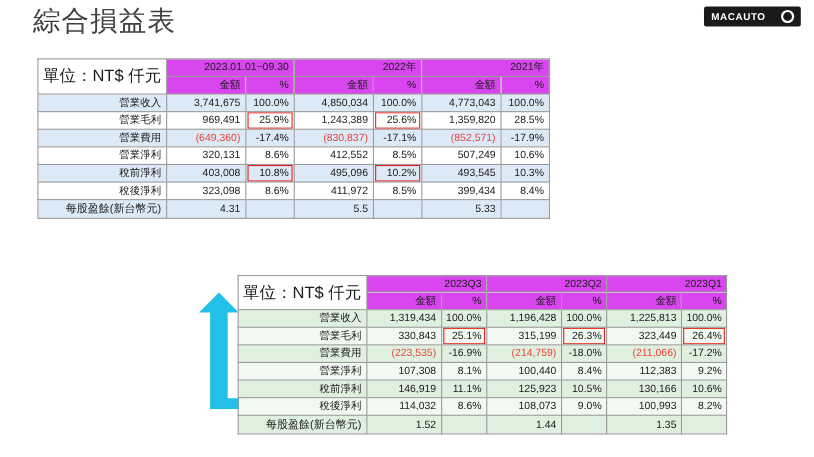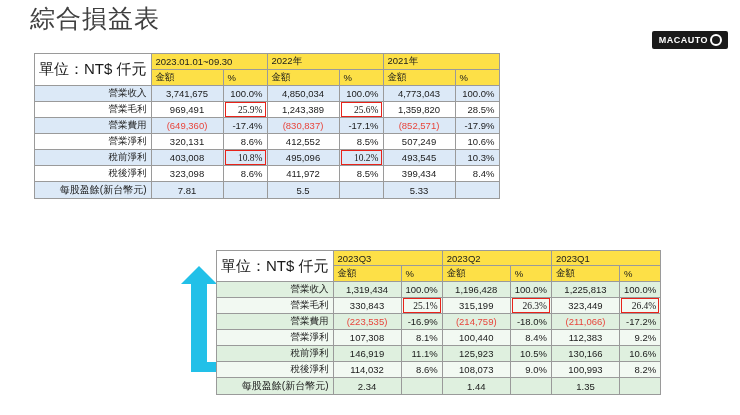--- a/index.html
+++ b/index.html
@@ -28,23 +28,22 @@
     right: 12px;
     top: 6px;
     background: #1a1a1a;
     color: #ffffff;
     font-size: 9px;
     letter-spacing: 0.5px;
     padding: 3px 6px 3px 7px;
     border-radius: 2px;
     display: flex;
     align-items: center;
-    gap: 2px;
+    gap: 14px;
     font-weight: bold;
-    margin-top: 25px;
   }
   .logo .ring {
     width: 8px;
     height: 8px;
     border: 2px solid #ffffff;
     border-radius: 50%;
     display: inline-block;
   }
 
   table.fin {
@@ -56,50 +55,49 @@
   table.fin td, table.fin th {
     border: 1px solid #9a9a9a;
     padding: 1px 4px;
     height: 15px;
     box-sizing: border-box;
     font-weight: normal;
     white-space: nowrap;
     overflow: hidden;
   }
   .hdr {
-    text-align: left;
-    background: #fde047;
+    text-align: right;
+    background: #d946ef;
   }
   .unit-cell {
     text-align: left;
     font-size: 15px;
   }
   .rowlabel {
     text-align: right;
     padding-left: 5px;
   }
   .num {
-    text-align: center;
+    text-align: right;
     padding-right: 5px;
   }
   .pct {
     text-align: right;
     padding-right: 6px;
   }
   .neg {
     color: #e8453c;
   }
   .blue-band { background: #dce9f7; }
   .white-band { background: #ffffff; }
   .green-band { background: #dff0df; }
   .green-white { background: #f2f9f2; }
 
   .boxed {
     position: relative;
-    font-family: Liberation Serif, serif;
   }
   .boxed::after {
     content: "";
     position: absolute;
     left: 1px; right: 1px; top: 0px; bottom: 0px;
     border: 1.6px solid #e8231a;
     pointer-events: none;
   }
 
   
@@ -219,21 +217,21 @@
     <td class="num">323,098</td>
     <td class="pct">8.6%</td>
     <td class="num">411,972</td>
     <td class="pct">8.5%</td>
     <td class="num">399,434</td>
     <td class="pct">8.4%</td>
   </tr>
 
   <tr class="blue-band">
     <td class="rowlabel epslabel">每股盈餘(新台幣元)</td>
-    <td class="num">7.81</td>
+    <td class="num">4.31</td>
     <td class="pct"></td>
     <td class="num">5.5</td>
     <td class="pct"></td>
     <td class="num">5.33</td>
     <td class="pct"></td>
   </tr>
 </tbody>
     </table>
 </div>
 
@@ -323,21 +321,21 @@
     <td class="num">114,032</td>
     <td class="pct">8.6%</td>
     <td class="num">108,073</td>
     <td class="pct">9.0%</td>
     <td class="num">100,993</td>
     <td class="pct">8.2%</td>
   </tr>
 
   <tr class="green-band">
     <td class="rowlabel epslabel">每股盈餘(新台幣元)</td>
-    <td class="num">2.34</td>
+    <td class="num">1.52</td>
     <td class="pct"></td>
     <td class="num">1.44</td>
     <td class="pct"></td>
     <td class="num">1.35</td>
     <td class="pct"></td>
   </tr>
 </tbody>
     </table>
 </div>
 

